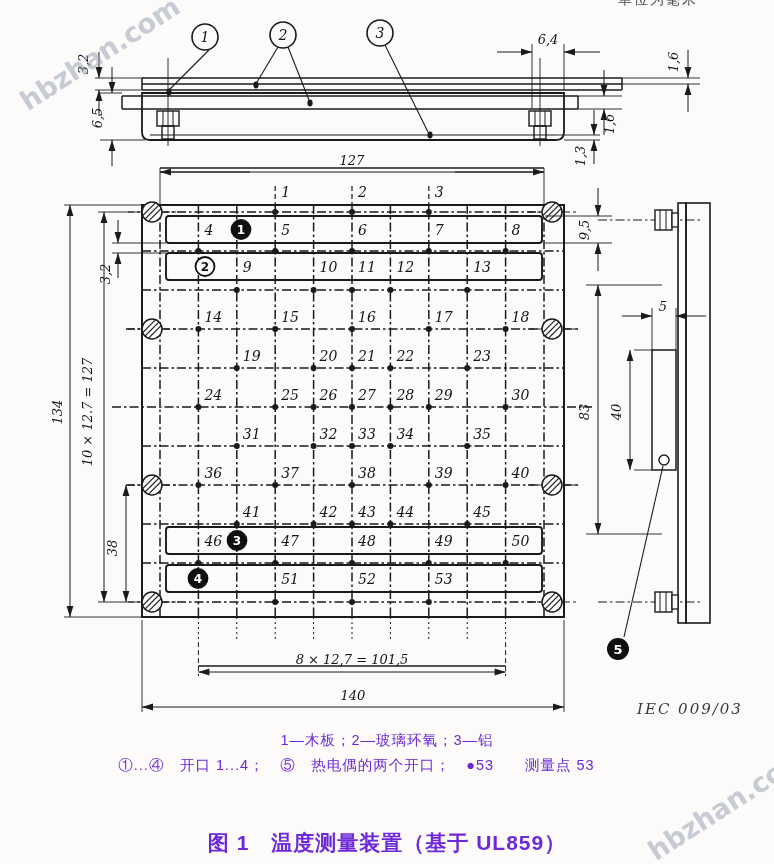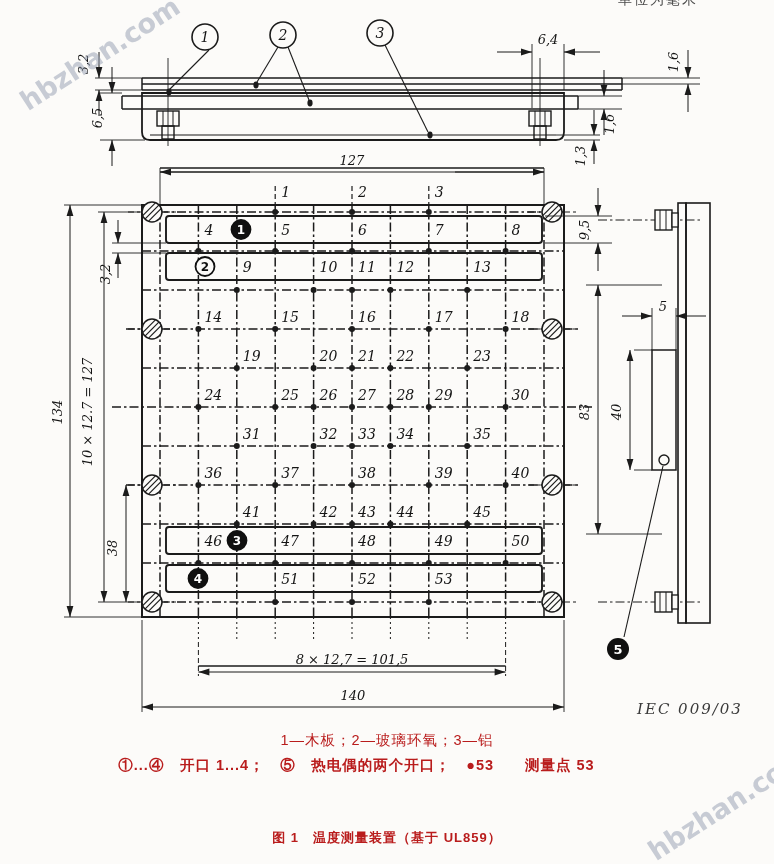--- a/index.html
+++ b/index.html
@@ -1,29 +1,29 @@
 <!DOCTYPE html>
 <html><head>
 <meta charset="utf-8">
 <style>
   html,body{margin:0;padding:0;background:#e8e8e8;}
   #stage{
     position:relative;width:774px;height:864px;background:#fcfbf9;
     overflow:hidden;font-family:"Liberation Sans",sans-serif;color:#1b1b1b;
   }
   #drawing{position:absolute;left:0;top:0;}
-  .cn{position:absolute;color:#b91c1c;}
+  .cn{position:absolute;color:#6d28d9;}
   #unit-note{top:-9px;left:618px;font-size:14px;letter-spacing:2px;color:#4a4a4a;}
   #iec-ref{top:700px;left:637px;font-size:15px;font-style:italic;
     font-family:"DejaVu Serif",serif;letter-spacing:2px;color:#3a3a3a;}
   #legend-materials{top:731px;left:0;width:774px;text-align:center;font-size:14.5px;letter-spacing:1px;}
-  #legend-symbols{top:756px;left:0;width:713px;text-align:center;font-size:14.5px;letter-spacing:1px;font-weight:bold;}
+  #legend-symbols{top:756px;left:0;width:713px;text-align:center;font-size:14.5px;letter-spacing:1px;}
   #note-block{top:781px;left:54px;width:706px;font-size:14.5px;line-height:1.85;
     text-align:justify;text-indent:2em;letter-spacing:0.5px;}
-  #caption{top:829px;left:0;width:774px;text-align:center;font-size:13px;font-weight:bold;letter-spacing:1px;}
+  #caption{top:829px;left:0;width:774px;text-align:center;font-size:21px;font-weight:bold;letter-spacing:1px;}
   .watermark{position:absolute;font-family:"DejaVu Sans",sans-serif;font-weight:bold;
     font-size:27px;color:rgba(145,155,175,0.5);transform:rotate(-33deg);white-space:nowrap;pointer-events:none;}
   #watermark-tl{left:8px;top:38px;}
   #watermark-br{left:636px;top:788px;}
 </style>
 </head>
 <body>
 
 <div id="stage">
   <svg id="drawing" width="774" height="864">

